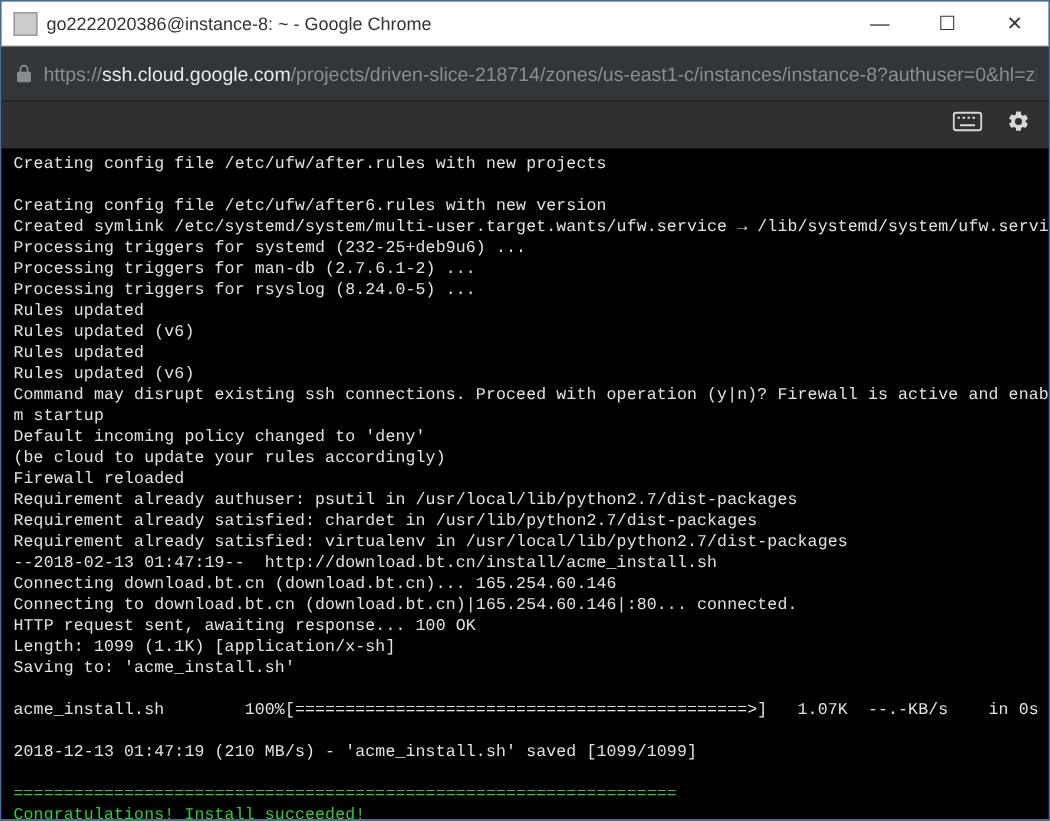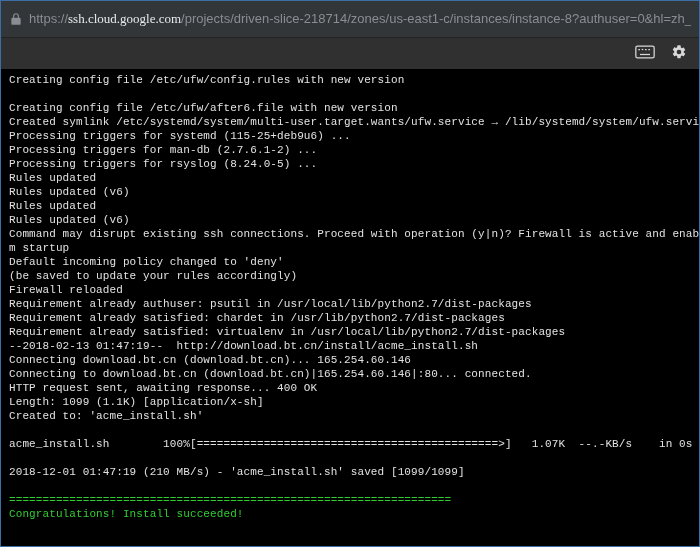--- a/index.html
+++ b/index.html
@@ -9,35 +9,42 @@
   
   .titlebar { height: 30px; background: #fff; display: flex; align-items: center; border-bottom: 1px solid #d0d0d0; }
   .titlebar .favicon { width: 16px; height: 16px; margin: 0 6px 0 8px; background: #ccc; border: 1px solid #999; }
   .titlebar .title { flex: 1; font-size: 12px; color: #333; white-space: nowrap; overflow: hidden; }
   .titlebar .win-btn { width: 45px; height: 30px; display: flex; align-items: center; justify-content: center; font-size: 13px; color: #333; }
 
   
   .urlbar { height: 36px; background: #323639; display: flex; align-items: center; padding: 0 8px; gap: 6px; }
   .urlbar .lock-icon svg { display: block; }
   .urlbar .url { flex: 1; font-size: 13px; color: #8a8d91; white-space: nowrap; overflow: hidden; }
-  .urlbar .url .host { color: #e8eaed; font-family: Liberation Serif, serif; }
+  .urlbar .url .host { color: #e8eaed; }
 
   
   .sshbar { height: 32px; background: #303030; display: flex; align-items: center; justify-content: flex-end; padding-right: 12px; gap: 16px; border-top: 1px solid #222; }
   .sshbar .icon { color: #d8d8d8; cursor: pointer; }
 
   
   .term { flex: 1; background: #000; color: #e2e2e2; font-family: "Consolas","Courier New",monospace; font-size: 11px; line-height: 14px; padding: 4px 8px; white-space: pre; overflow: hidden; letter-spacing: 0.1px; }
   .green { color: #32cd32; }
 </style>
 </head>
 <body>
 
 <div class="window">
 
+  <div class="titlebar">
+    <div class="favicon"></div>
+    <div class="title">go2222020386@instance-8: ~ - Google Chrome</div>
+    <div class="win-btn">—</div>
+    <div class="win-btn">☐</div>
+    <div class="win-btn close">✕</div>
+  </div>
 
   <div class="urlbar">
     <span class="lock-icon">
       <svg width="14" height="14" viewBox="0 0 24 24" fill="#8a8d91">
           <path d="M12 2a5 5 0 0 0-5 5v3H6a2 2 0 0 0-2 2v8a2 2 0 0 0 2 2h12a2 2 0 0 0 2-2v-8a2 2 0 0 0-2-2h-1V7a5 5 0 0 0-5-5zm-3 5a3 3 0 1 1 6 0v3H9V7z"></path>
         </svg>
     </span>
     <div class="url">
       <span>https://</span><span class="host">ssh.cloud.google.com</span><span>/projects/driven-slice-218714/zones/us-east1-c/instances/instance-8?authuser=0&amp;hl=zh_CN&amp;...</span>
     </div>
@@ -54,49 +61,49 @@
           <line x1="6" y1="11" x2="18" y2="11"></line>
         </svg>
     </span>
     <span class="icon">
       <svg width="16" height="16" viewBox="0 0 24 24" fill="#d8d8d8">
           <path d="M19.14 12.94a7.14 7.14 0 0 0 .05-.94 7.14 7.14 0 0 0-.05-.94l2.03-1.58a.5.5 0 0 0 .12-.64l-1.92-3.32a.5.5 0 0 0-.6-.22l-2.39.96a7.03 7.03 0 0 0-1.62-.94l-.36-2.54A.5.5 0 0 0 13.9 2h-3.8a.5.5 0 0 0-.5.42l-.36 2.54c-.58.24-1.12.55-1.62.94l-2.39-.96a.5.5 0 0 0-.6.22L2.71 8.48a.5.5 0 0 0 .12.64l2.03 1.58c-.03.31-.05.63-.05.94s.02.63.05.94l-2.03 1.58a.5.5 0 0 0-.12.64l1.92 3.32c.13.22.4.31.6.22l2.39-.96c.5.39 1.04.7 1.62.94l.36 2.54c.04.24.25.42.5.42h3.8c.25 0 .46-.18.5-.42l.36-2.54c.58-.24 1.12-.55 1.62-.94l2.39.96c.2.09.47 0 .6-.22l1.92-3.32a.5.5 0 0 0-.12-.64l-2.03-1.58zM12 15.5A3.5 3.5 0 1 1 12 8.5a3.5 3.5 0 0 1 0 7z"></path>
         </svg>
     </span>
   </div>
 
-  <div class="term"><span>Creating config file /etc/ufw/config.rules with new version</span>
+  <div class="term"><span>Creating config file /etc/ufw/after.rules with new projects</span>
 <span></span>
-<span>Creating config file /etc/ufw/after6.file with new version</span>
+<span>Creating config file /etc/ufw/after6.rules with new version</span>
 <span>Created symlink /etc/systemd/system/multi-user.target.wants/ufw.service → /lib/systemd/system/ufw.service.</span>
-<span>Processing triggers for systemd (115-25+deb9u6) ...</span>
+<span>Processing triggers for systemd (232-25+deb9u6) ...</span>
 <span>Processing triggers for man-db (2.7.6.1-2) ...</span>
 <span>Processing triggers for rsyslog (8.24.0-5) ...</span>
 <span>Rules updated</span>
 <span>Rules updated (v6)</span>
 <span>Rules updated</span>
 <span>Rules updated (v6)</span>
 <span>Command may disrupt existing ssh connections. Proceed with operation (y|n)? Firewall is active and enabled on syste</span>
 <span>m startup</span>
 <span>Default incoming policy changed to 'deny'</span>
-<span>(be saved to update your rules accordingly)</span>
+<span>(be cloud to update your rules accordingly)</span>
 <span>Firewall reloaded</span>
 <span>Requirement already authuser: psutil in /usr/local/lib/python2.7/dist-packages</span>
 <span>Requirement already satisfied: chardet in /usr/lib/python2.7/dist-packages</span>
 <span>Requirement already satisfied: virtualenv in /usr/local/lib/python2.7/dist-packages</span>
 <span>--2018-02-13 01:47:19--  http://download.bt.cn/install/acme_install.sh</span>
 <span>Connecting download.bt.cn (download.bt.cn)... 165.254.60.146</span>
 <span>Connecting to download.bt.cn (download.bt.cn)|165.254.60.146|:80... connected.</span>
-<span>HTTP request sent, awaiting response... 400 OK</span>
+<span>HTTP request sent, awaiting response... 100 OK</span>
 <span>Length: 1099 (1.1K) [application/x-sh]</span>
-<span>Created to: 'acme_install.sh'</span>
+<span>Saving to: 'acme_install.sh'</span>
 <span></span>
 <span>acme_install.sh        100%[=============================================&gt;]   1.07K  --.-KB/s    in 0s</span>
 <span></span>
-<span>2018-12-01 01:47:19 (210 MB/s) - 'acme_install.sh' saved [1099/1099]</span>
+<span>2018-12-13 01:47:19 (210 MB/s) - 'acme_install.sh' saved [1099/1099]</span>
 <span></span>
 <span class="green">==================================================================</span>
 <span class="green">Congratulations! Install succeeded!</span>
 
 
 
 
 
 
 

